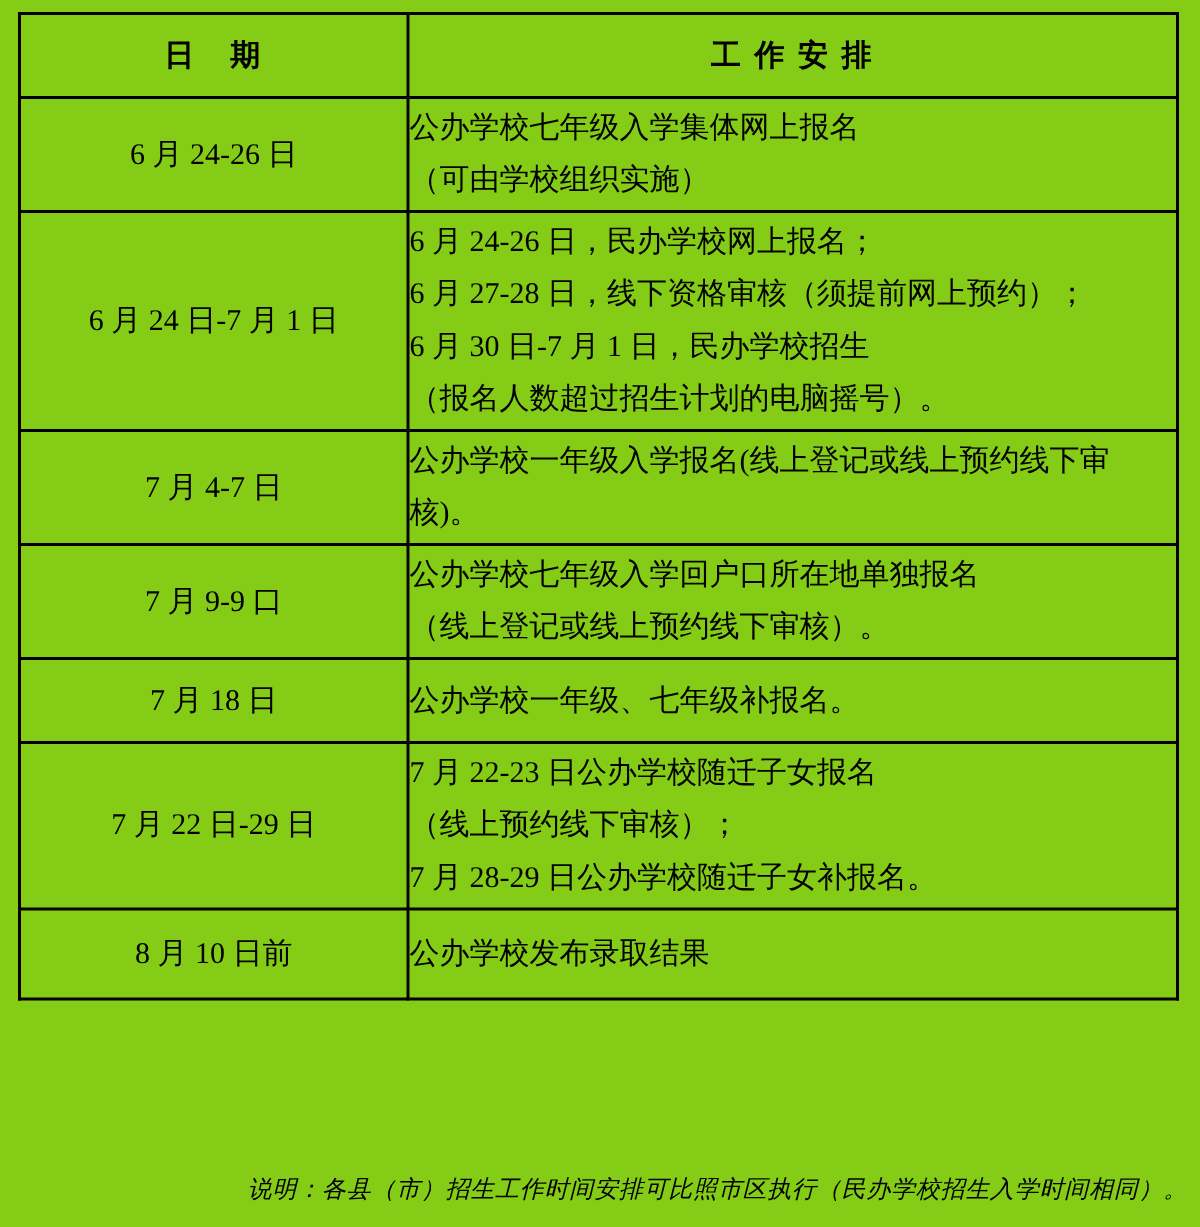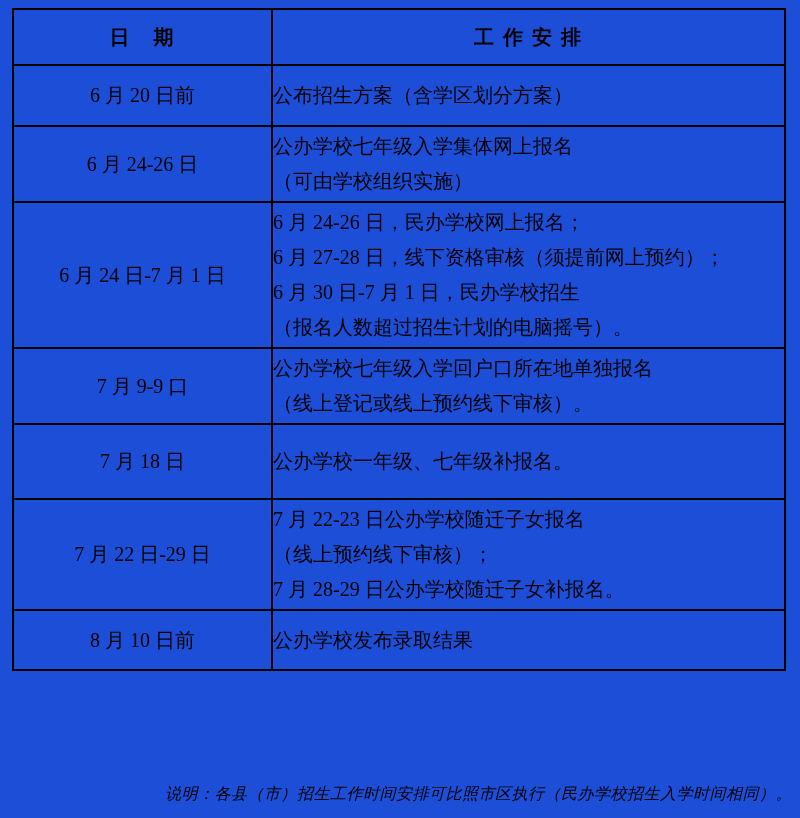--- a/index.html
+++ b/index.html
@@ -7,21 +7,21 @@
     padding: 0;
     background: #ffffff;
     width: 800px;
     height: 818px;
     overflow: hidden;
   }
   .page {
     position: relative;
     width: 800px;
     height: 818px;
-    background: #1d4ed8;
+    background: #84cc16;
     font-family: "Liberation Serif", "DejaVu Serif", serif;
     color: #000000;
   }
   table.schedule {
     position: absolute;
     left: 12px;
     top: 8px;
     width: 772px;
     border-collapse: collapse;
     table-layout: fixed;
@@ -74,55 +74,55 @@
       <col class="c-date">
       <col class="c-work">
     </colgroup>
 
     <tbody>
         <tr style="height:56px;">
       <th class="h-cell">日　期</th>
       <th class="h-cell">工 作 安 排</th>
     </tr>
 
-    <tr style="height:61px;">
-      <td class="date-cell">6 月 20 日前</td>
-      <td class="work-cell">
-        <div class="work-line">公布招生方案（含学区划分方案）</div>
-      </td>
-    </tr>
 
     <tr style="height:72px;">
       <td class="date-cell">6 月 24-26 日</td>
       <td class="work-cell">
         <div class="work-line">公办学校七年级入学集体网上报名</div>
         <div class="work-line">（可由学校组织实施）</div>
       </td>
     </tr>
 
     <tr style="height:141px;">
       <td class="date-cell">6 月 24 日-7 月 1 日</td>
       <td class="work-cell">
         <div class="work-line">6 月 24-26 日，民办学校网上报名；</div>
         <div class="work-line">6 月 27-28 日，线下资格审核（须提前网上预约）；</div>
         <div class="work-line">6 月 30 日-7 月 1 日，民办学校招生</div>
         <div class="work-line">（报名人数超过招生计划的电脑摇号）。</div>
       </td>
     </tr>
 
+    <tr style="height:70px;">
+      <td class="date-cell">7 月 4-7 日</td>
+      <td class="work-cell">
+        <div class="work-line">公办学校一年级入学报名(线上登记或线上预约线下审核)。</div>
+      </td>
+    </tr>
 
     <tr style="height:70px;">
       <td class="date-cell">7 月 9-9 口</td>
       <td class="work-cell">
         <div class="work-line">公办学校七年级入学回户口所在地单独报名</div>
         <div class="work-line">（线上登记或线上预约线下审核）。</div>
       </td>
     </tr>
 
-    <tr style="height:75px;">
+    <tr style="height:56px;">
       <td class="date-cell">7 月 18 日</td>
       <td class="work-cell">
         <div class="work-line">公办学校一年级、七年级补报名。</div>
       </td>
     </tr>
 
     <tr style="height:106px;">
       <td class="date-cell">7 月 22 日-29 日</td>
       <td class="work-cell">
         <div class="work-line">7 月 22-23 日公办学校随迁子女报名</div>

